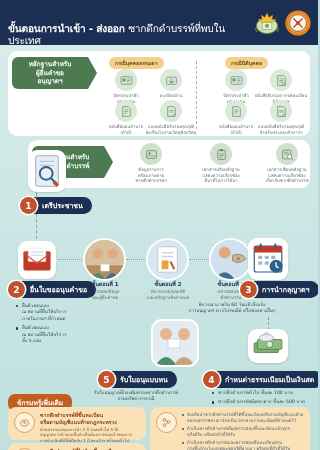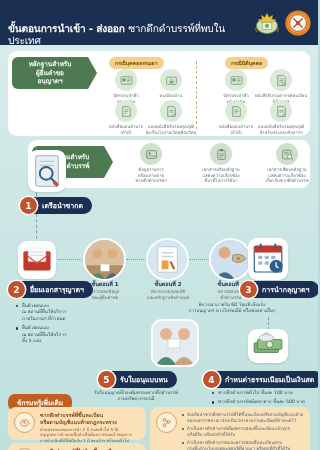--- a/index.html
+++ b/index.html
@@ -363,21 +363,21 @@
       <rect x="6" y="3" width="28" height="38" rx="2" fill="#e8eef4" stroke="#9fb4c6" stroke-width="1.3"></rect>
       <line x1="11" y1="10" x2="29" y2="10" stroke="#b9c9d6" stroke-width="1.6"></line>
       <line x1="11" y1="15" x2="29" y2="15" stroke="#b9c9d6" stroke-width="1.6"></line>
       <circle cx="19" cy="25" r="8" fill="none" stroke="#2e5f8a" stroke-width="2.4"></circle>
       <line x1="25" y1="31" x2="32" y2="38" stroke="#2e5f8a" stroke-width="2.6"></line>
       <path d="M30 34 l5 5 -3 3 -5-5 z" fill="#c0522c"></path>
     </svg>
   </div>
   <div class="step-badge" style="left:20px; top:152px;">
     <div class="step-num">1</div>
-    <div class="step-lb">เตรีอนำซากด</div>
+    <div class="step-lb">เตรีประชาชน</div>
   </div>
   <div style="position:absolute;left:36px;top:147px;height:6px;border-left:1.4px dashed #7fa3a5"></div>
   <div style="position:absolute;left:36px;top:169px;height:30px;border-left:1.4px dashed #7fa3a5"></div>
 
   <div class="tile" style="left:18px; top:196px; width:38px; height:38px;">
     <svg viewBox="0 0 40 34" width="32" height="28">
       <rect x="3" y="6" width="34" height="24" rx="2.5" fill="#c0392b"></rect>
       <rect x="9" y="2" width="22" height="17" rx="1.5" fill="#fdfdfd" stroke="#ddd" stroke-width=".7"></rect>
       <line x1="12" y1="7" x2="28" y2="7" stroke="#cfd8dc" stroke-width="1.4"></line>
       <line x1="12" y1="11" x2="28" y2="11" stroke="#cfd8dc" stroke-width="1.4"></line>
@@ -453,21 +453,21 @@
 และหลักฐานข้อกำหนด</div>
   </div>
   <div class="substep" style="left:202px; top:236px;">
     <div class="substep-t">ขั้นตอนที่ 3</div>
     <div class="substep-d" style="white-space:pre-line">ตรวจสอบซาก
 ดึกดำบรรพ์</div>
   </div>
 
   <div class="step-badge" style="left:8px; top:236px;">
     <div class="step-num">2</div>
-    <div class="step-lb">ยื่ยมเอกสารุญาตฯ</div>
+    <div class="step-lb">ยื่นใบขออนุนคำขอ</div>
   </div>
 
   <ul class="bullets" style="left:16px; top:258px; width:90px;">
     <li style="white-space:pre-line">ยื่นด้วยตนเอง
 ณ สถานที่ยื่นให้บริการ
 ภายในกรมฯ ที่กำหนด</li>
     <li style="white-space:pre-line">ยื่นด้วยตนเอง
 ณ สถานที่ยื่นให้บริการ
 ทั้ง 5 แห่ง</li>
   </ul>

